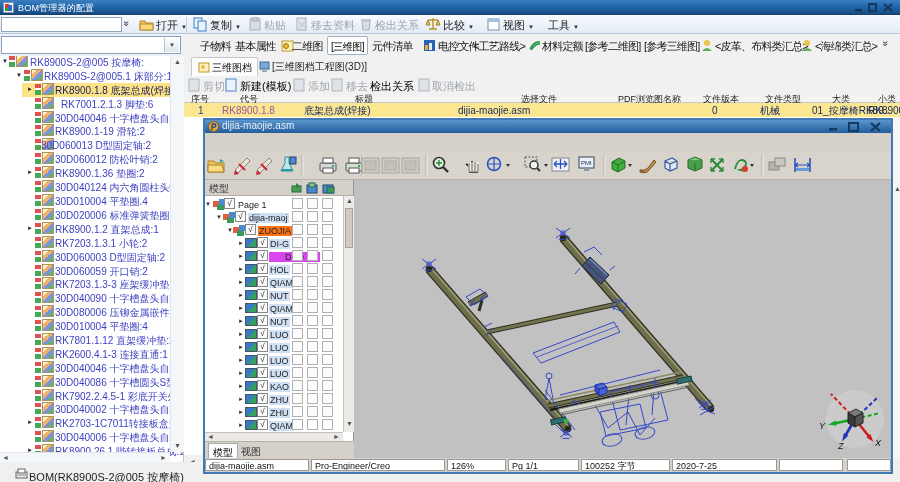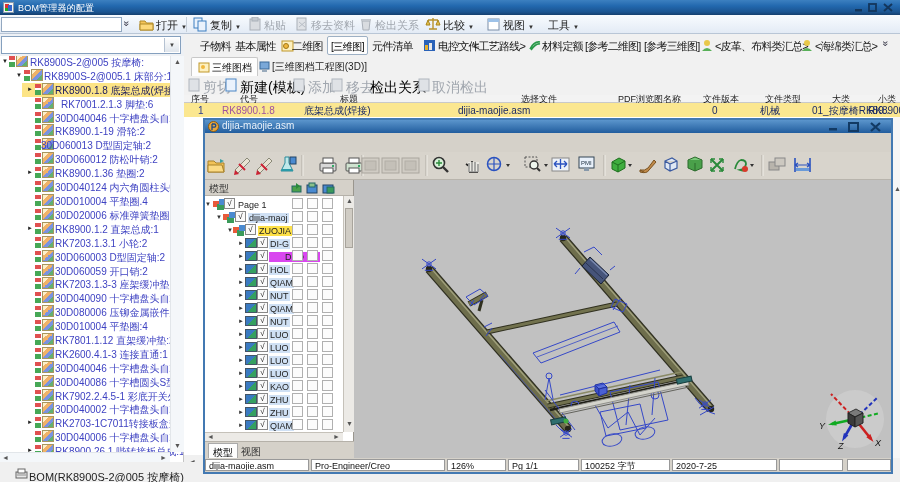--- a/index.html
+++ b/index.html
@@ -18,21 +18,21 @@
 .sep{width:1px;background:#c6cfd9;top:2px;height:15px}
 #row3l{left:0;top:34px;width:184px;height:22px;background:#eef1f5}
 #combo{left:1px;top:2px;width:180px;height:18px;background:#fff;border:1px solid #85a0be}
 #combo .cbtn{position:absolute;right:1px;top:1px;width:15px;height:14px;background:linear-gradient(#fdfdfd,#dfe5ec);border-left:1px solid #b5c2d2;text-align:center;font-size:6px;color:#444;line-height:14px}
 #row3r{left:184px;top:34px;width:716px;height:22px;background:#f1f1f1;overflow:hidden}
 .mi{top:5px;font-size:11px;color:#141414;letter-spacing:-.8px}
 #btn3d{left:143px;top:2px;height:19px;padding:3px 3px 0 3px;background:#fdfdfd;border:1px solid #9db0c4;border-radius:2px;font-size:10px;letter-spacing:-.5px}
 #subtab{left:184px;top:56px;width:716px;height:20px;background:#f1f1f1}
 #tab1{left:7px;top:1px;width:67px;height:19px;background:#fdfdfd;border:1px solid #c8c8c8;border-bottom:none;border-radius:2px 2px 0 0}
 #tb2{left:184px;top:76px;width:716px;height:19px;background:#f1f1f1}
-.ti{top:3px;font-size:14px}
+.ti{top:3px;font-size:11px}
 #thead{left:184px;top:95px;width:716px;height:8px;background:#f3f3f3;border-bottom:1px solid #c9c9c9}
 .th{top:0;font-size:9px;color:#222;line-height:9px}
 #yrow{left:184px;top:103px;width:716px;height:14px;background:#fbe790}
 .td{top:2px;font-size:10px;color:#1b2a66;line-height:11px}
 #white{left:184px;top:117px;width:709px;height:357px;background:#fff}
 #rsb{left:893px;top:117px;width:7px;height:341px;background:#f6f6f6}
 #ltree{left:0;top:56px;width:184px;height:406px;background:#fff;border-right:1px solid #c4c4c4;overflow:hidden}
 #lvsb{left:170px;top:56px;width:14px;height:396px;background:#f4f7fa;border-left:1px solid #e2e6ea}
 #lhsb{left:0;top:452px;width:170px;height:10px;background:#f4f7fa;border-top:1px solid #e2e6ea}
 .sarr{position:absolute;font-size:7px;color:#555;line-height:8px}
@@ -194,21 +194,21 @@
     <span class="ab ti dis nw" style="left:162px">移去</span>
     <span class="ab ti  nw" style="left:186px">检出关系</span>
     <svg class="ab ic16" style="left:234px" width="13" height="14">
       <rect x="1" y="1" width="10" height="12" fill="#dfe2e6" stroke="#b0b6be"></rect>
     </svg>
     <span class="ab ti dis nw" style="left:248px">取消检出</span>
   </div>
 <div class="ab" id="thead">
     <span class="ab th nw" style="left:7px">序号</span>
     <span class="ab th nw" style="left:56px">代号</span>
-    <span class="ab th nw" style="left:156px">标题</span>
+    <span class="ab th nw" style="left:171px">标题</span>
     <span class="ab th nw" style="left:337px">选择文件</span>
     <span class="ab th nw" style="left:434px">PDF浏览图名称</span>
     <span class="ab th nw" style="left:519px">文件版本</span>
     <span class="ab th nw" style="left:581px">文件类型</span>
     <span class="ab th nw" style="left:648px">大类</span>
     <span class="ab th nw" style="left:694px">小类</span>
   </div>
 <div class="ab" id="yrow">
     <span class="ab td nw" style="left:14px;color:#2a3a8e">1</span>
     <span class="ab td nw" style="left:38px;color:#a0529e">RK8900.1.8</span>
@@ -577,21 +577,21 @@
         <span class="c3" style="left:117px"></span>
       </div>
       <div class="wtr" style="left:0;top:44px">
         <span class="ar" style="left:22px">▼</span>
         <svg class="ab" style="left:28px;top:0" width="13" height="12">
           <rect x="0" y="3" width="6" height="6" fill="#e85a3a"></rect>
           <rect x="4" y="6" width="7" height="6" fill="#3a9a5a"></rect>
           <rect x="6" y="1" width="6" height="6" fill="#4a8ad0"></rect>
         </svg>
         <span class="cb" style="left:40px">√</span>
-        <span class="tx nw" style="left:53px;background:#fde047;padding:0 1px">ZUOJIA</span>
+        <span class="tx nw" style="left:53px;background:#f97316;padding:0 1px">ZUOJIA</span>
         <span class="c3" style="left:87px"></span>
         <span class="c3" style="left:102px"></span>
         <span class="c3" style="left:117px"></span>
       </div>
       <div class="wtr" style="left:0;top:57px">
         <span class="ar" style="left:33px">►</span>
         <span class="ic" style="left:40px"></span>
         <span class="cb" style="left:52px">√</span>
         <span class="tx nw" style="left:64px;background:#cfe0f4;padding:0 1px">DI-G</span>
         <span class="c3" style="left:87px"></span>

